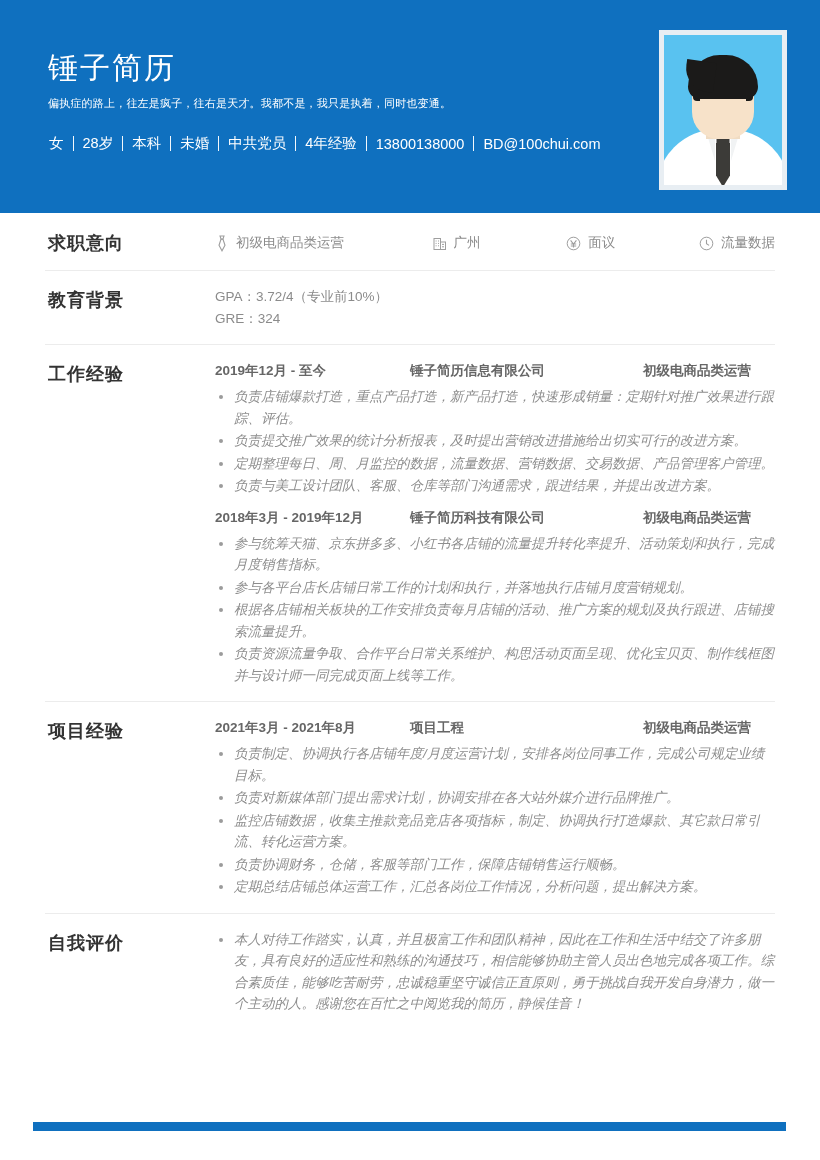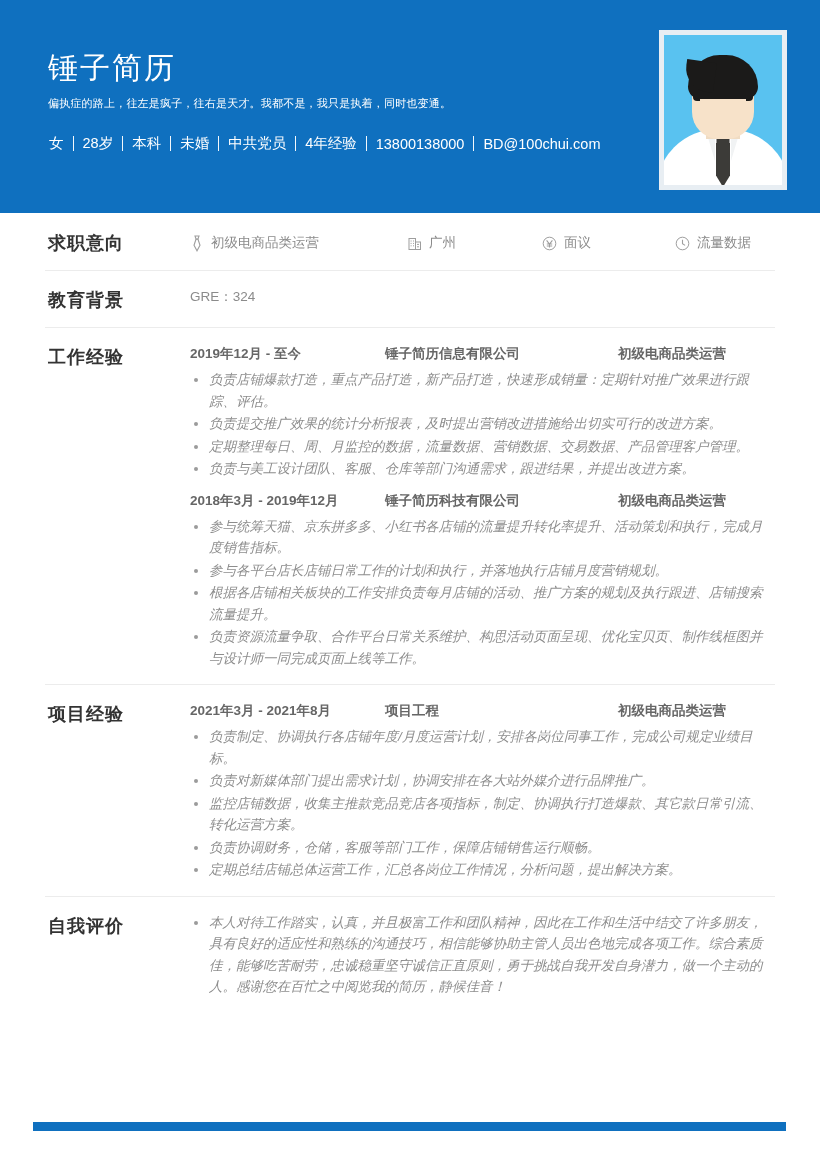--- a/index.html
+++ b/index.html
@@ -193,20 +193,21 @@
   
   .content {
     position: relative;
     padding: 0;
   }
   .section {
     position: relative;
     display: flex;
     padding: 16px 45px 14px 48px;
     box-sizing: border-box;
+    gap: 25px;
   }
   .section + .section::before {
     content: "";
     position: absolute;
     left: 45px;
     right: 45px;
     top: 0;
     height: 1px;
     background: #ececec;
   }
@@ -395,20 +396,21 @@
         </div>
 
       </div>
     </div>
   </div>
 
   <div class="section">
     <div class="section-title">教育背景</div>
     <div class="section-body">
       <div class="entry-block">
+        <div class="edu-sub">GPA：3.72/4（专业前10%）</div>
         <div class="edu-sub">GRE：324</div>
       </div>
     </div>
   </div>
 
   <div class="section">
     <div class="section-title">工作经验</div>
     <div class="section-body">
 
       <div class="entry-block">

